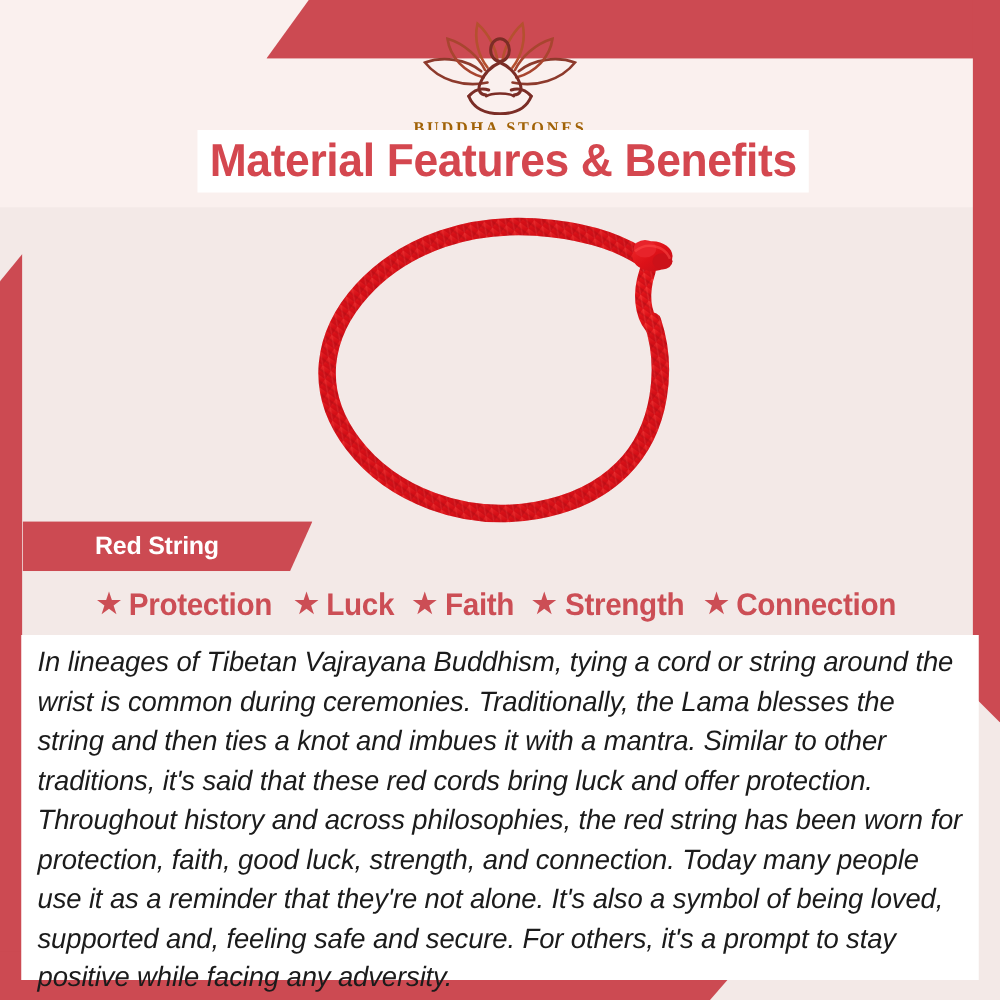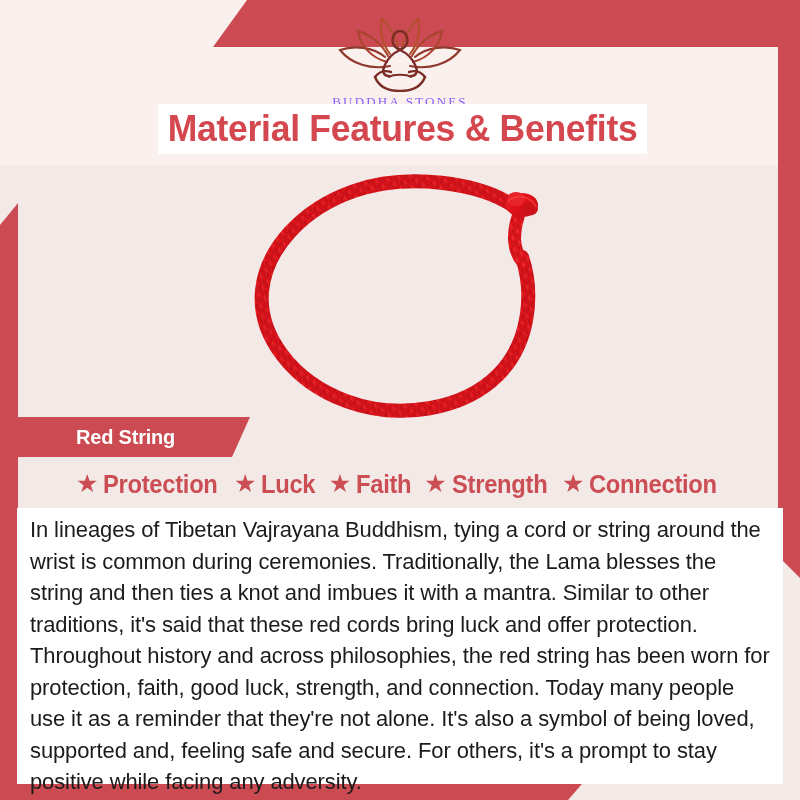--- a/index.html
+++ b/index.html
@@ -76,22 +76,22 @@
   .logo-mark {
     display: block;
     margin: 0 auto;
   }
   .logo-wordmark {
     display: block;
     margin: 2px auto 0;
     font-family: "Liberation Serif", serif;
     font-size: 13px;
     letter-spacing: 2.2px;
-    color: #8b5cf6;
-    font-weight: 400;
+    color: #a16207;
+    font-weight: 700;
   }
 
   
   .title-band {
     position: absolute;
     left: 158px; top: 104px;
     width: 489px; height: 50px;
     background: #ffffff;
     display: flex;
     align-items: center;
@@ -169,20 +169,21 @@
   }
 
   
   .description-panel {
     position: absolute;
     left: 17px; top: 508px;
     width: 766px; height: 276px;
     background: #ffffff;
     box-sizing: border-box;
     padding: 6px 0 0 13px;
+    font-style: italic;
   }
   .description-text {
     font-family: "Liberation Sans Narrow", "Liberation Sans", sans-serif;
     font-size: 22.3px;
     line-height: 31.5px;
     color: #1b1b1b;
     letter-spacing: -0.1px;
     text-align: left;
     margin: 0;
     transform: scaleX(0.985);

